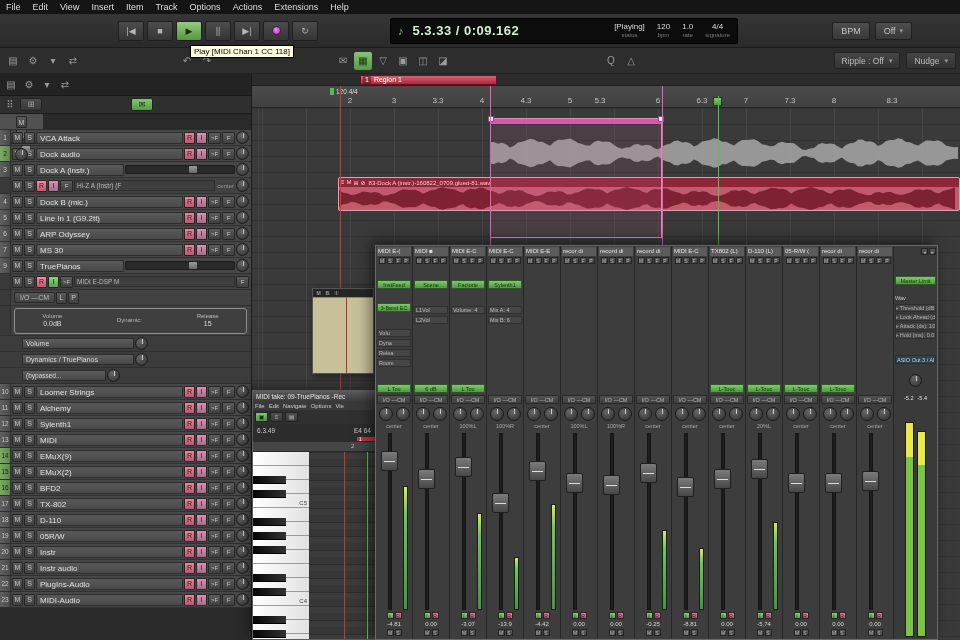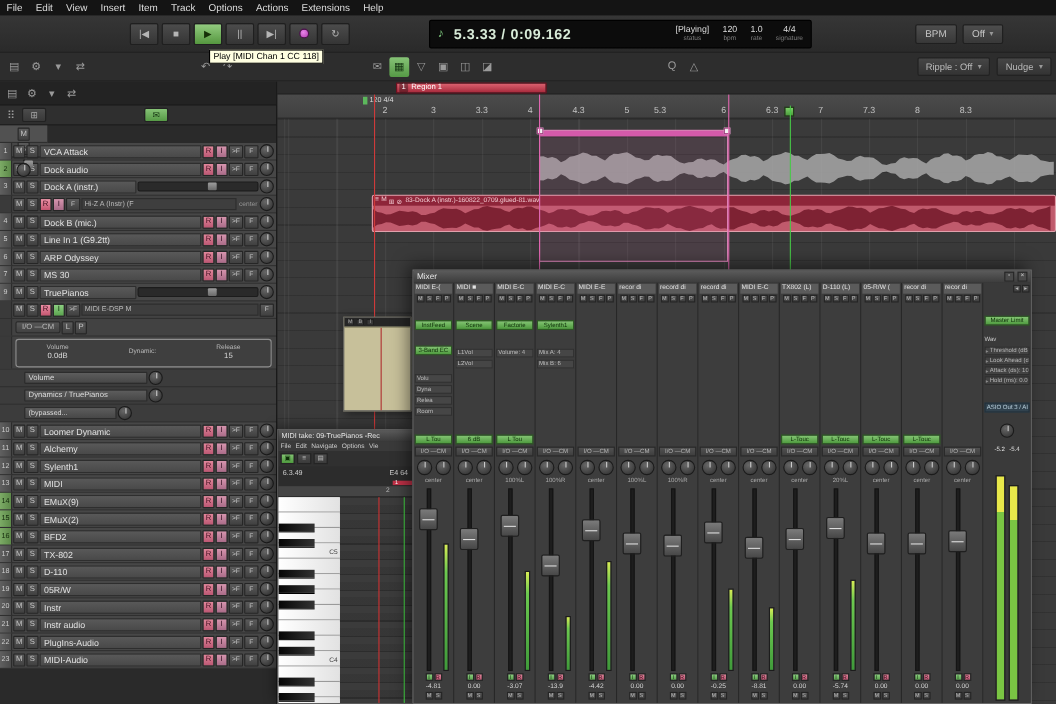--- a/index.html
+++ b/index.html
@@ -287,21 +287,21 @@
             <span class="rlabel" style="left: 186px;">3.3</span>
             <span class="rlabel" style="left: 230px;">4</span>
             <span class="rlabel" style="left: 274px;">4.3</span>
             <span class="rlabel" style="left: 318px;">5</span>
             <span class="rlabel" style="left: 348px;">5.3</span>
             <span class="rlabel" style="left: 406px;">6</span>
             <span class="rlabel" style="left: 450px;">6.3</span>
             <span class="rlabel" style="left: 494px;">7</span>
             <span class="rlabel" style="left: 538px;">7.3</span>
             <span class="rlabel" style="left: 582px;">8</span>
-            <span class="rlabel" style="left: 626px;">8.3</span>
+            <span class="rlabel" style="left: 640px;">8.3</span>
           </div>
         <div class="marker-flag"></div>
       </div>
       <div class="grid"></div>
       <div class="gray-wave">
           <svg xmlns="http://www.w3.org/2000/svg" width="470" height="30" style="display:block">
             <polygon points="0,4.2 4,4.0 8,5.7 12,4.8 16,6.2 20,9.6 24,7.7 28,4.6 32,3.8 36,2.5 40,0.7 44,1.5 48,3.7 52,3.7 56,5.8 60,7.8 64,4.1 68,1.8 72,2.0 76,1.2 80,0.5 84,2.5 88,5.1 92,5.9 96,7.6 100,7.4 104,3.9 108,2.6 112,3.8 116,3.4 120,3.9 124,6.9 128,9.6 132,10.7 136,9.4 140,9.2 144,6.5 148,6.1 152,7.8 156,6.8 160,7.2 164,10.0 168,11.6 172,8.4 176,6.8 180,5.7 184,2.9 188,2.6 192,4.6 196,3.9 200,5.2 204,8.6 208,6.8 212,3.6 216,2.8 220,2.0 224,0.2 228,1.1 232,3.7 236,3.7 240,5.8 244,7.5 248,4.3 252,2.0 256,2.1 260,1.8 264,1.2 268,3.1 272,6.2 276,7.0 280,8.3 284,8.1 288,5.1 292,3.7 296,4.9 300,5.0 304,5.3 308,8.2 312,11.4 316,12.1 320,10.6 324,10.1 328,6.4 332,5.0 336,6.1 340,5.6 344,5.9 348,8.6 352,10.6 356,7.0 360,5.2 364,4.7 368,1.8 372,1.4 376,3.5 380,3.3 384,4.5 388,7.9 392,6.3 396,3.0 400,2.1 404,1.9 408,0.2 412,1.0 416,4.1 420,4.2 424,6.2 428,7.5 432,4.9 436,2.5 440,2.6 444,2.9 448,2.2 452,4.1 456,7.6 460,8.4 464,9.2 468,9.1 468,20.9 464,20.8 460,21.6 456,22.4 452,25.9 448,27.8 444,27.1 440,27.4 436,27.5 432,25.1 428,22.5 424,23.8 420,25.8 416,25.9 412,29.0 408,29.8 404,28.1 400,27.9 396,27.0 392,23.7 388,22.1 384,25.5 380,26.7 376,26.5 372,28.6 368,28.2 364,25.3 360,24.8 356,23.0 352,19.4 348,21.4 344,24.1 340,24.4 336,23.9 332,25.0 328,23.6 324,19.9 320,19.4 316,17.9 312,18.6 308,21.8 304,24.7 300,25.0 296,25.1 292,26.3 288,24.9 284,21.9 280,21.7 276,23.0 272,23.8 268,26.9 264,28.8 260,28.2 256,27.9 252,28.0 248,25.7 244,22.5 240,24.2 236,26.3 232,26.3 228,28.9 224,29.8 220,28.0 216,27.2 212,26.4 208,23.2 204,21.4 200,24.8 196,26.1 192,25.4 188,27.4 184,27.1 180,24.3 176,23.2 172,21.6 168,18.4 164,20.0 160,22.8 156,23.2 152,22.2 148,23.9 144,23.5 140,20.8 136,20.6 132,19.3 128,20.4 124,23.1 120,26.1 116,26.6 112,26.2 108,27.4 104,26.1 100,22.6 96,22.4 92,24.1 88,24.9 84,27.5 80,29.5 76,28.8 72,28.0 68,28.2 64,25.9 60,22.2 56,24.2 52,26.3 48,26.3 44,28.5 40,29.3 36,27.5 32,26.2 28,25.4 24,22.3 20,20.4 16,23.8 12,25.2 8,24.3 4,26.0 0,25.8 " fill="#a8a8a8" opacity="0.85"></polygon>
           </svg>
         </div>
       <div class="audio-item">
@@ -485,21 +485,21 @@
             <span class="knob"></span>
           </div>
           <div class="trow env">
             <span class="env-name small">(bypassed...</span>
             <span class="knob"></span>
           </div>
           <div class="trow">
             <span class="tnum">10</span>
             <span class="sb">M</span>
             <span class="sb">S</span>
-            <span class="tname">Loomer Dynamic</span>
+            <span class="tname">Loomer Strings</span>
             <span class="sb r">R</span>
             <span class="sb i">I</span>
             <span class="sb tiny">&gt;F</span>
             <span class="sb tiny">F</span>
             <span class="knob"></span>
           </div>
           <div class="trow">
             <span class="tnum">11</span>
             <span class="sb">M</span>
             <span class="sb">S</span>
@@ -712,25 +712,20 @@
           <div class="wkey" style="top: 182px;"></div>
         </div>
       <div class="mgrid">
         <div class="mcur-red"></div>
         <div class="mcur-green"></div>
       </div>
     </div>
   </div>
 
   <div class="mixer-win">
-    <div class="win-title">
-      <span>Mixer</span>
-      <span class="wbtn first">▫</span>
-      <span class="wbtn">×</span>
-    </div>
     <div class="strips-row">
       <div class="strips">
           <div class="strip">
             <div class="s-label">MIDI E-(</div>
             <div class="s-btns">
               <span class="xsb">M</span>
               <span class="xsb">S</span>
               <span class="xsb">F</span>
               <span class="xsb">P</span>
             </div>

